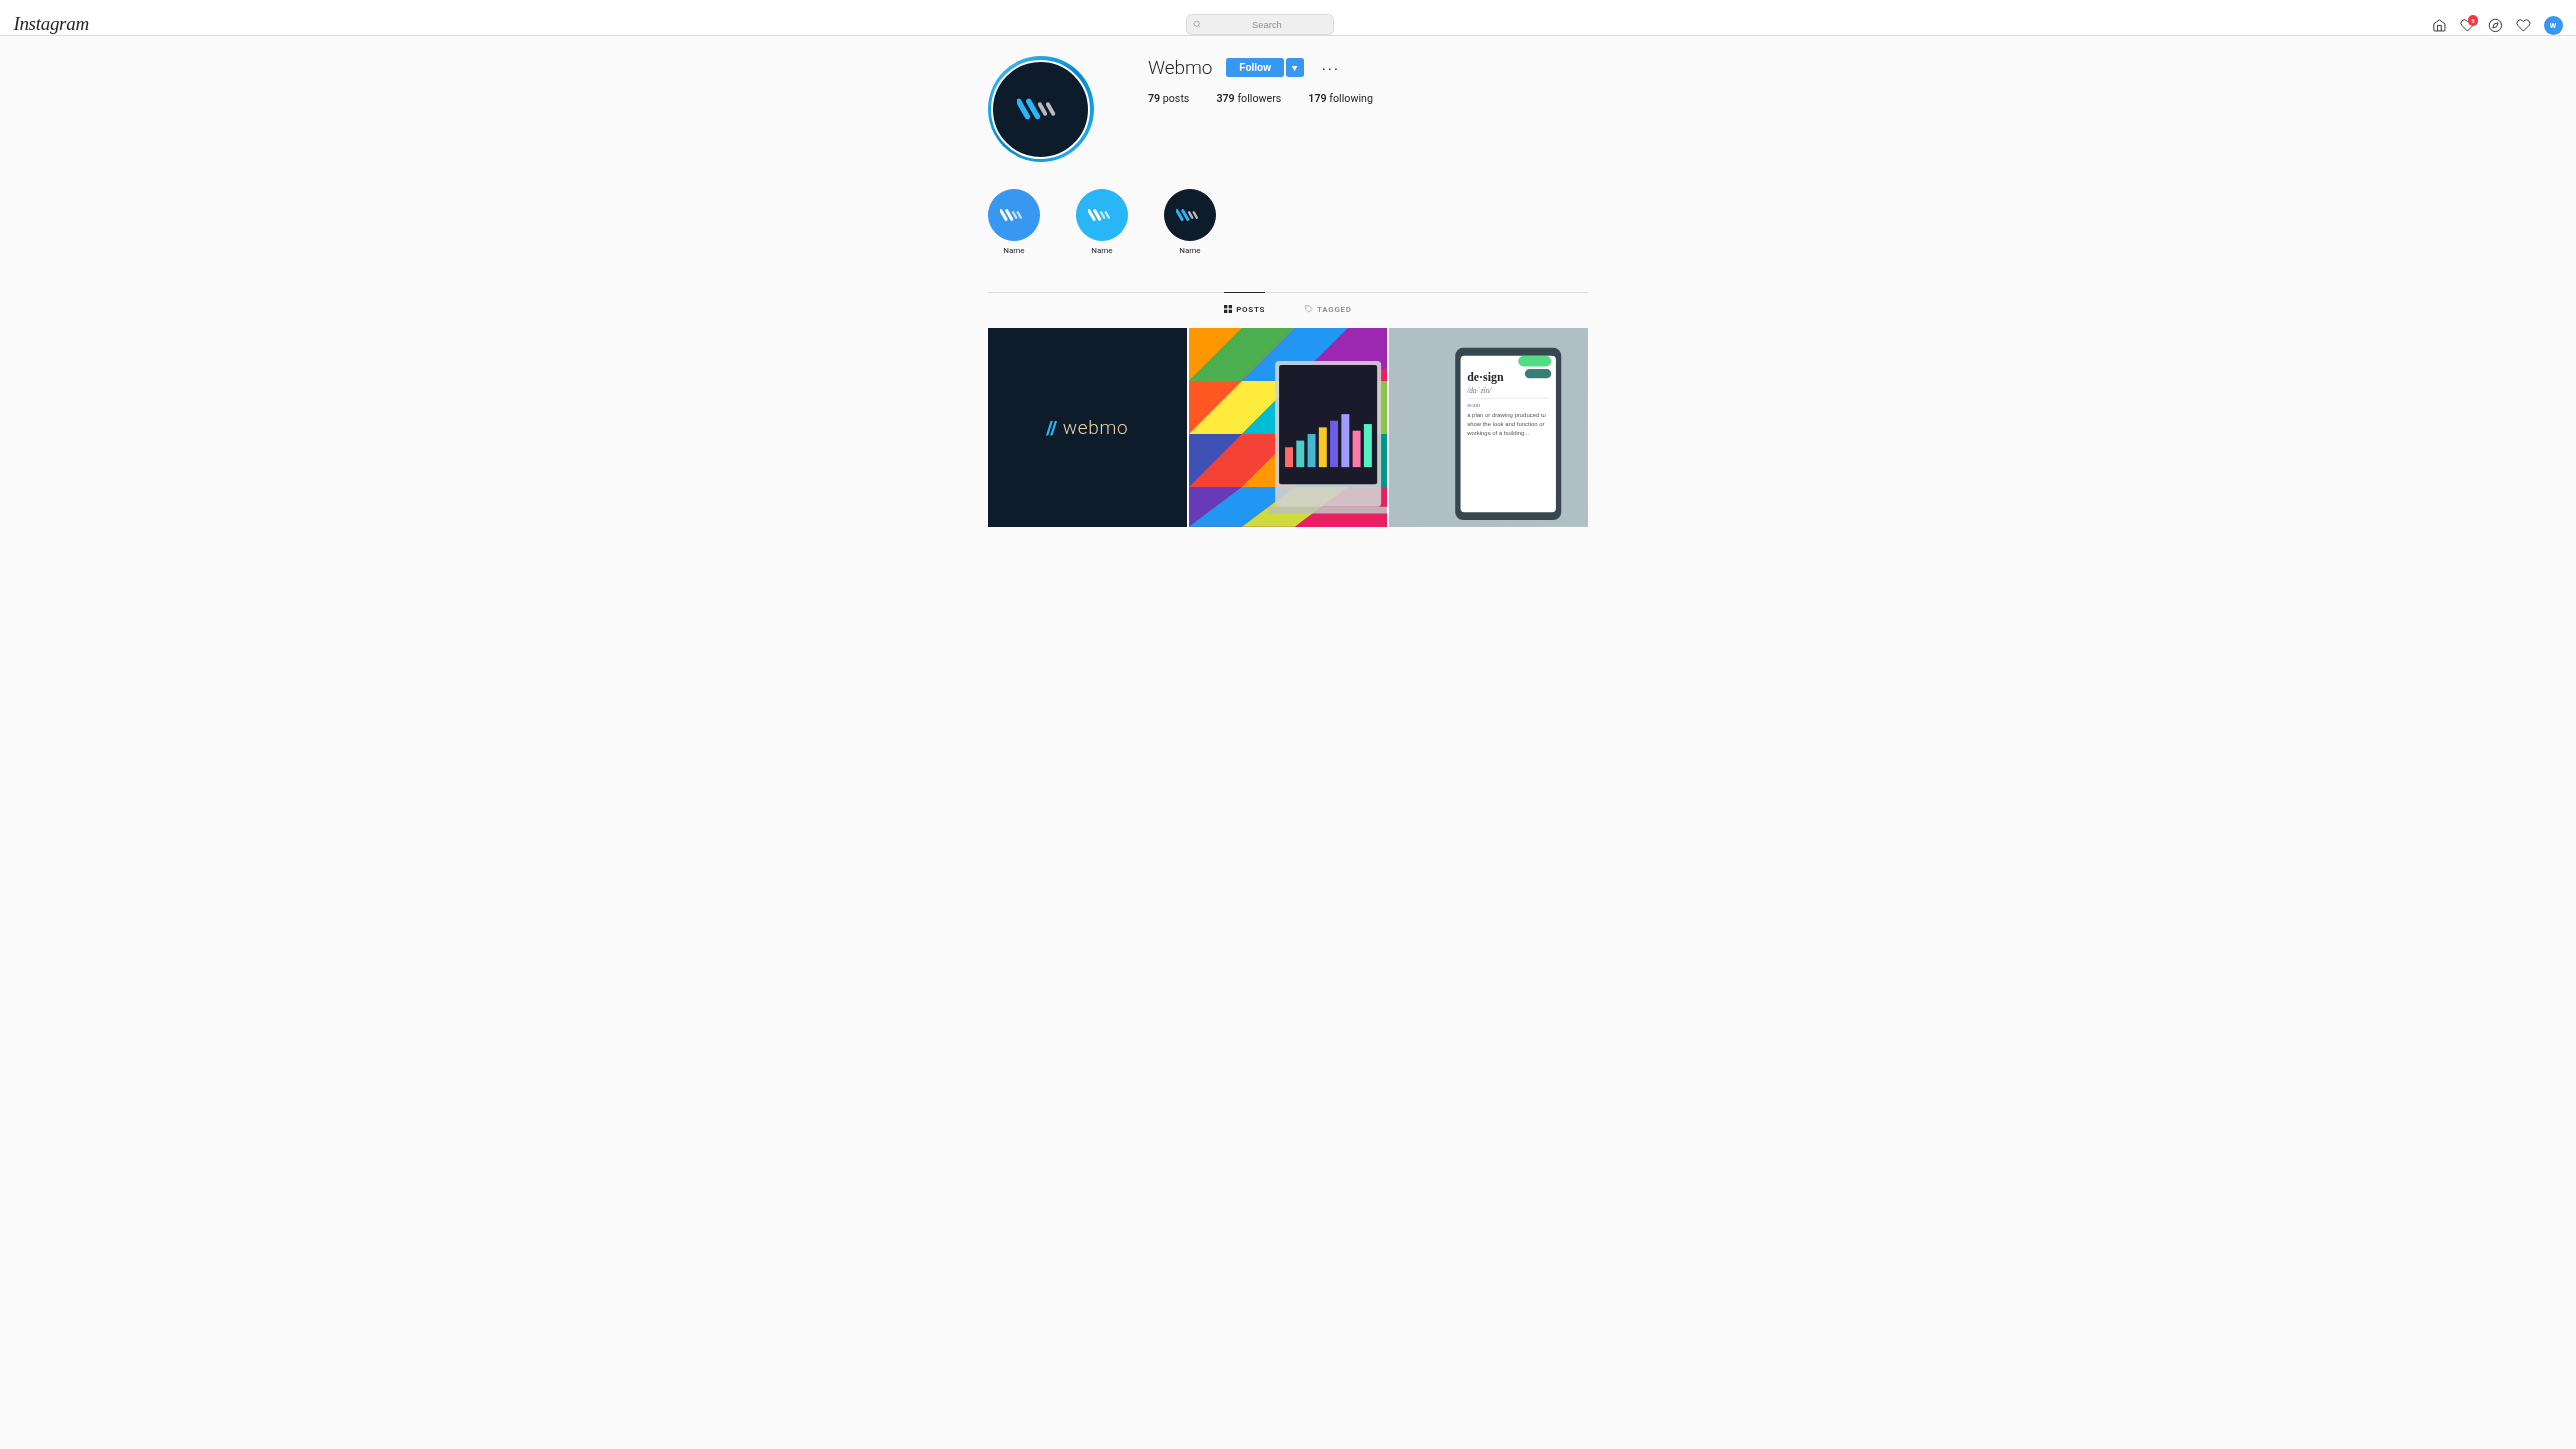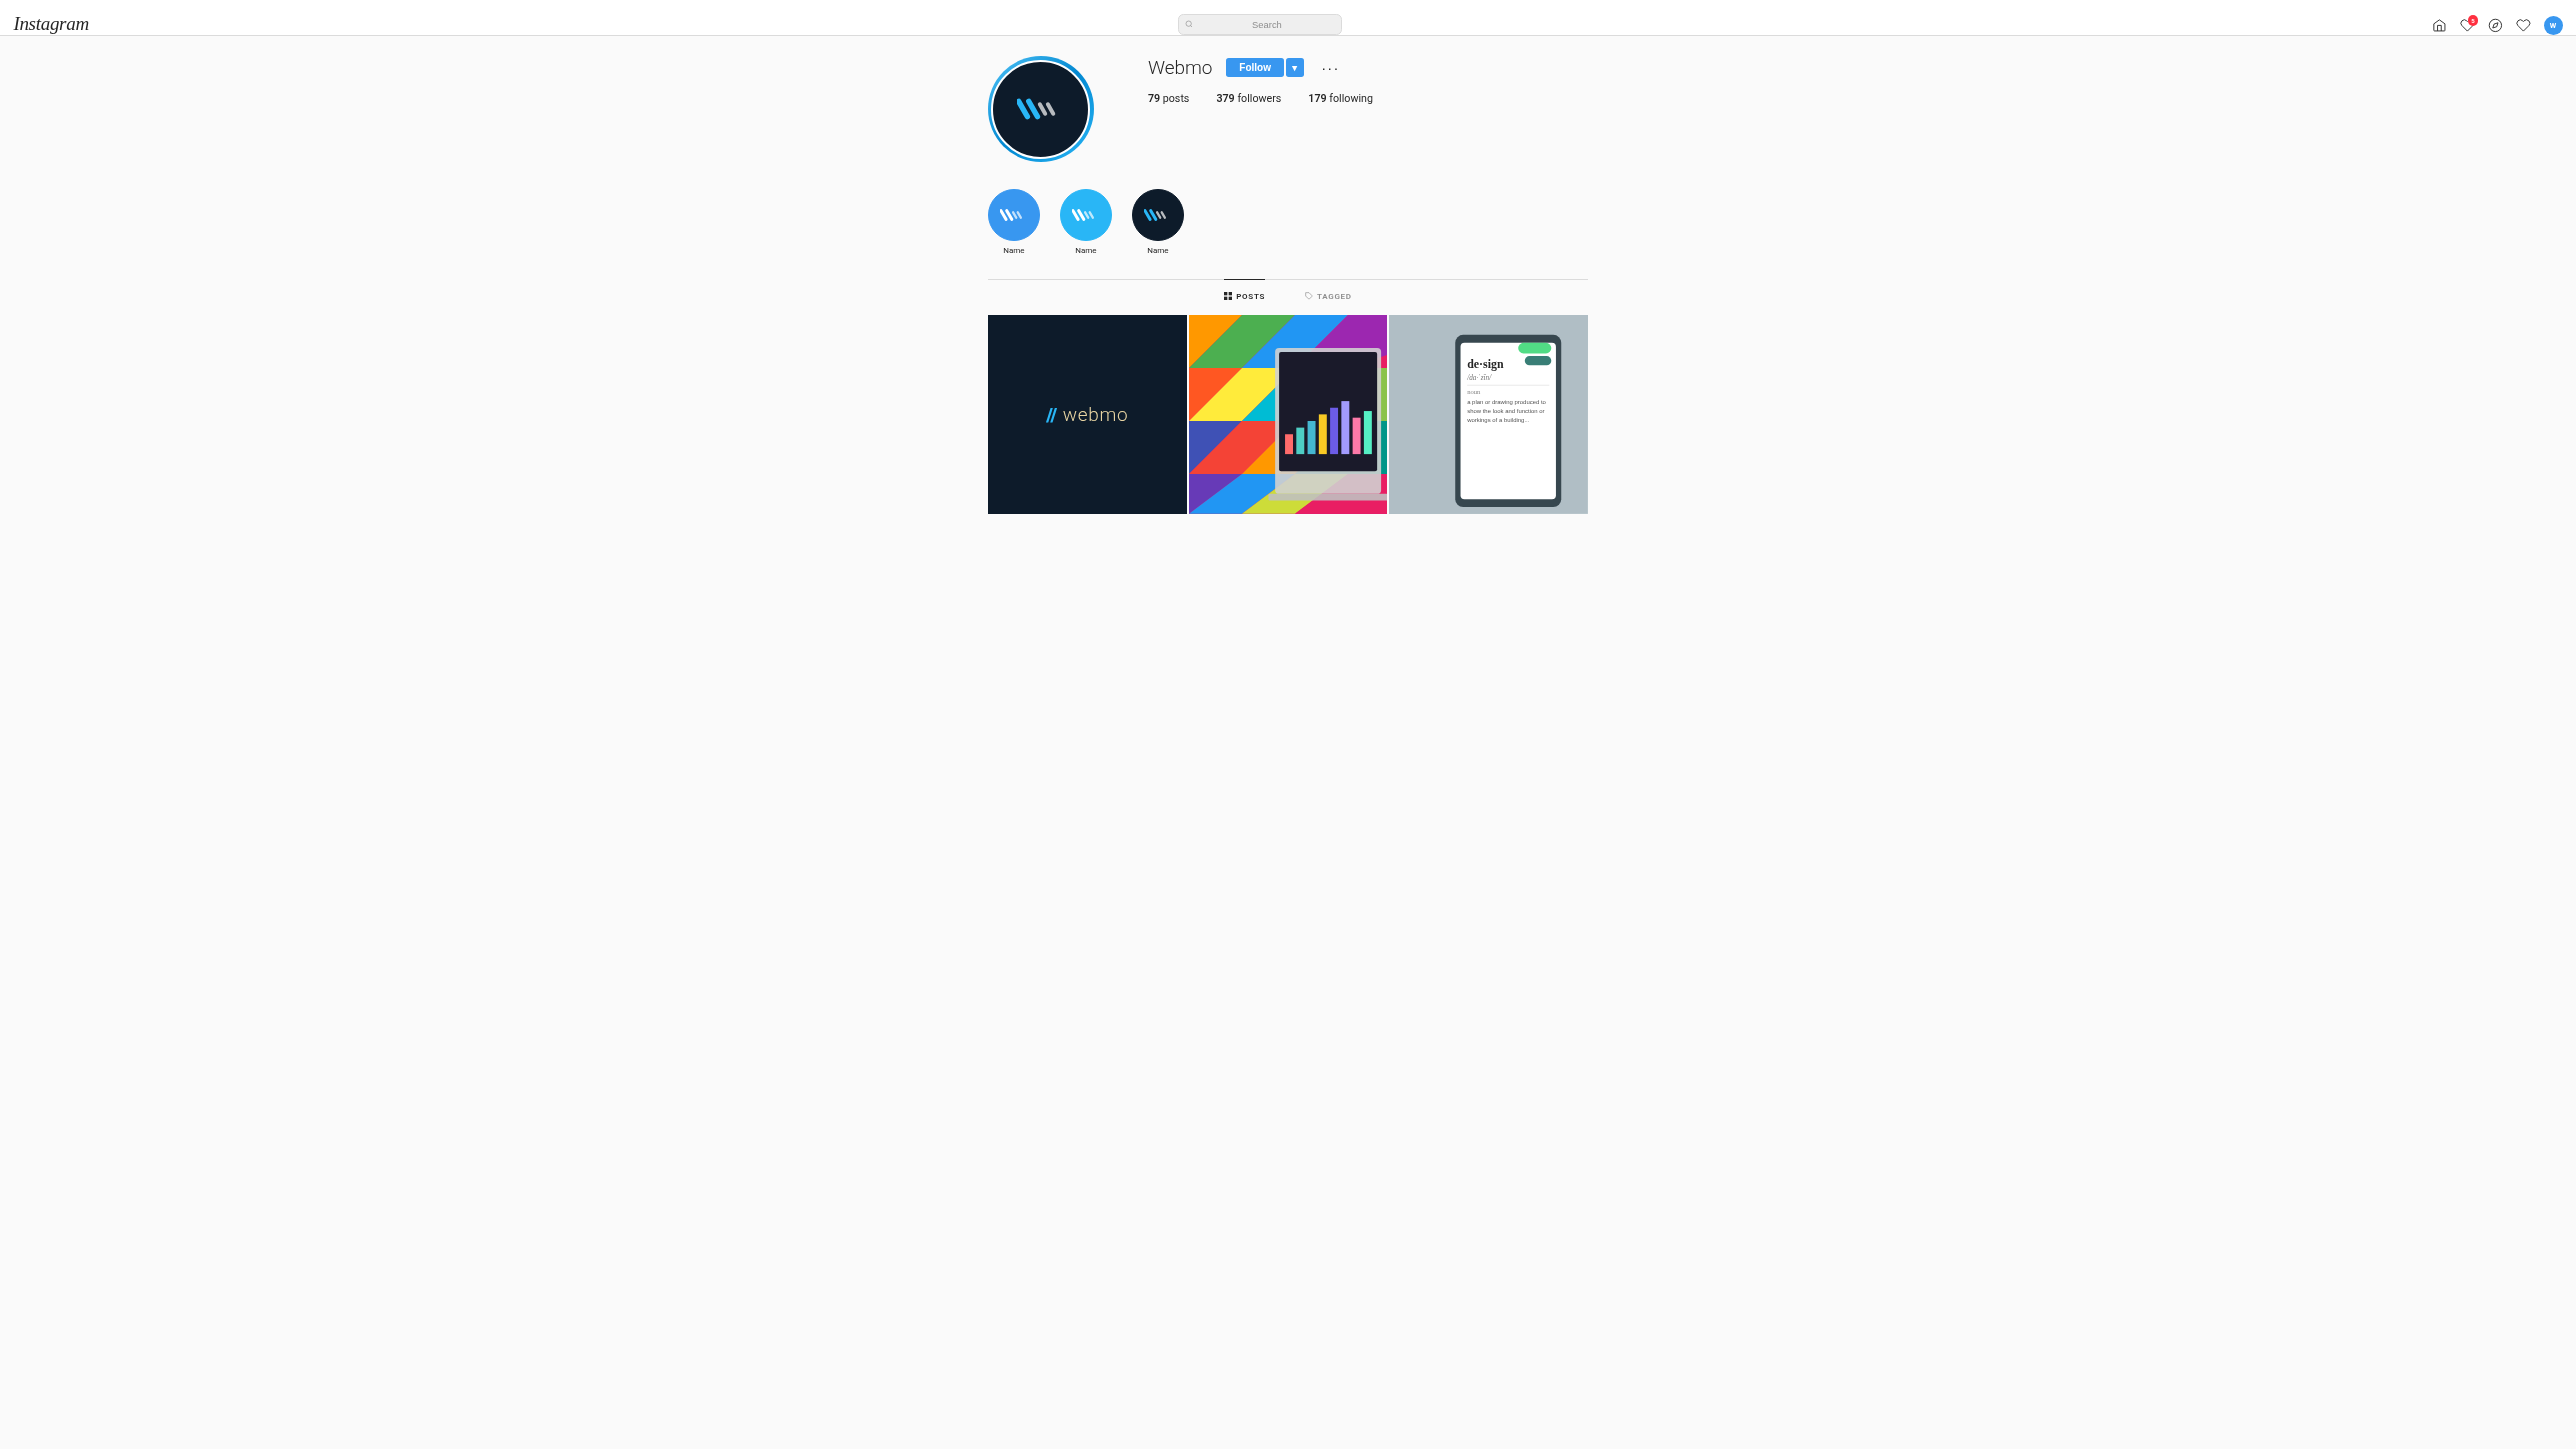--- a/index.html
+++ b/index.html
@@ -26,21 +26,21 @@
     .header-logo {
       font-family: 'Billabong', cursive;
       font-size: 19px;
       font-weight: 400;
       color: #262626;
       font-style: italic;
       letter-spacing: -0.3px;
     }
     .header-search {
       flex: 0 0 auto;
-      width: 164px;
+      width: 148px;
     }
     .header-search input {
       width: 100%;
       background: #efefef;
       border: 0.7px solid #dbdbdb;
       border-radius: 5.4px;
       padding: 4px 8px 4px 21.5px;
       font-size: 9.4px;
       color: #262626;
       outline: none;
@@ -218,22 +218,22 @@
     .profile-bio-link {
       color: #003569;
       font-size: 10px;
       text-decoration: none;
       font-weight: 600;
     }
 
     
     .highlights {
       display: flex;
-      gap: 20px;
-      margin-bottom: 17px;
+      gap: 36px;
+      margin-bottom: 30px;
       padding: 0 0 6.7px;
     }
     .highlight-item {
       display: flex;
       flex-direction: column;
       align-items: center;
       gap: 5.4px;
       cursor: pointer;
     }
     .highlight-ring {

